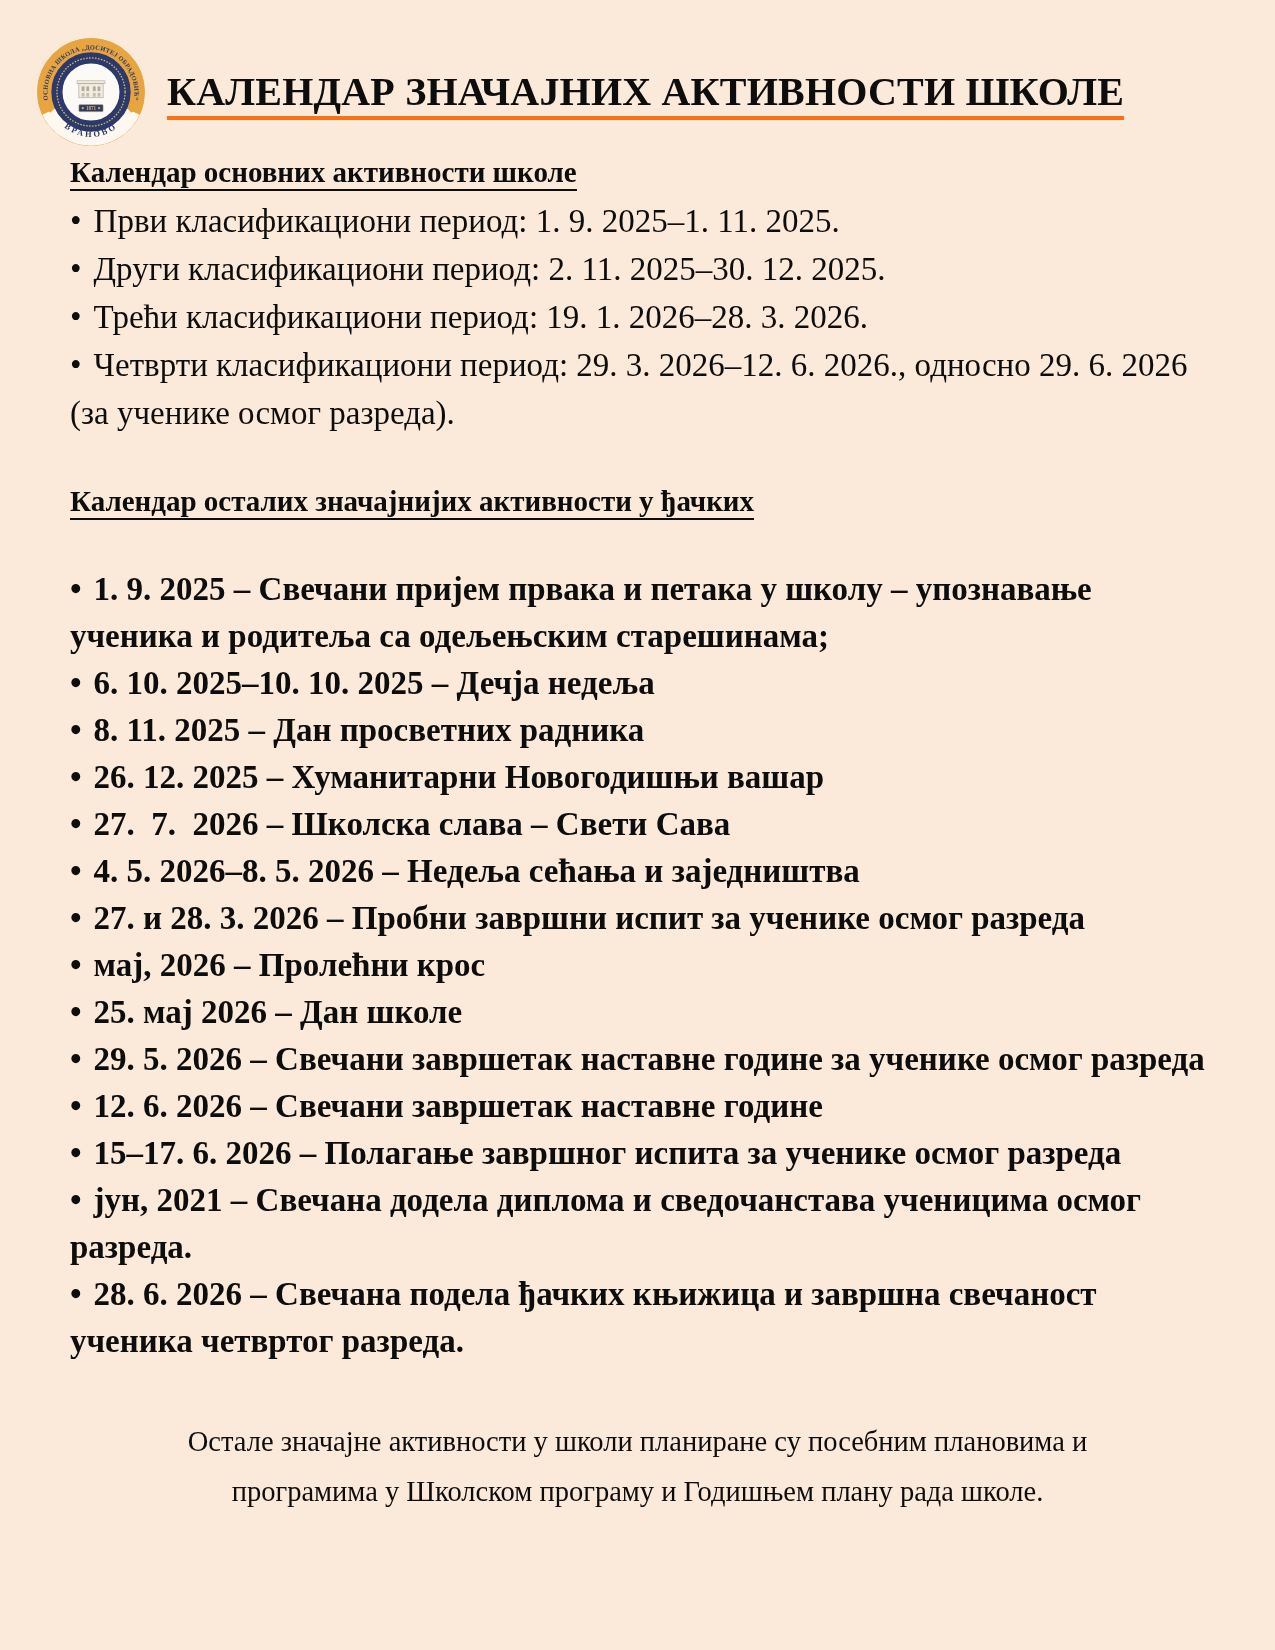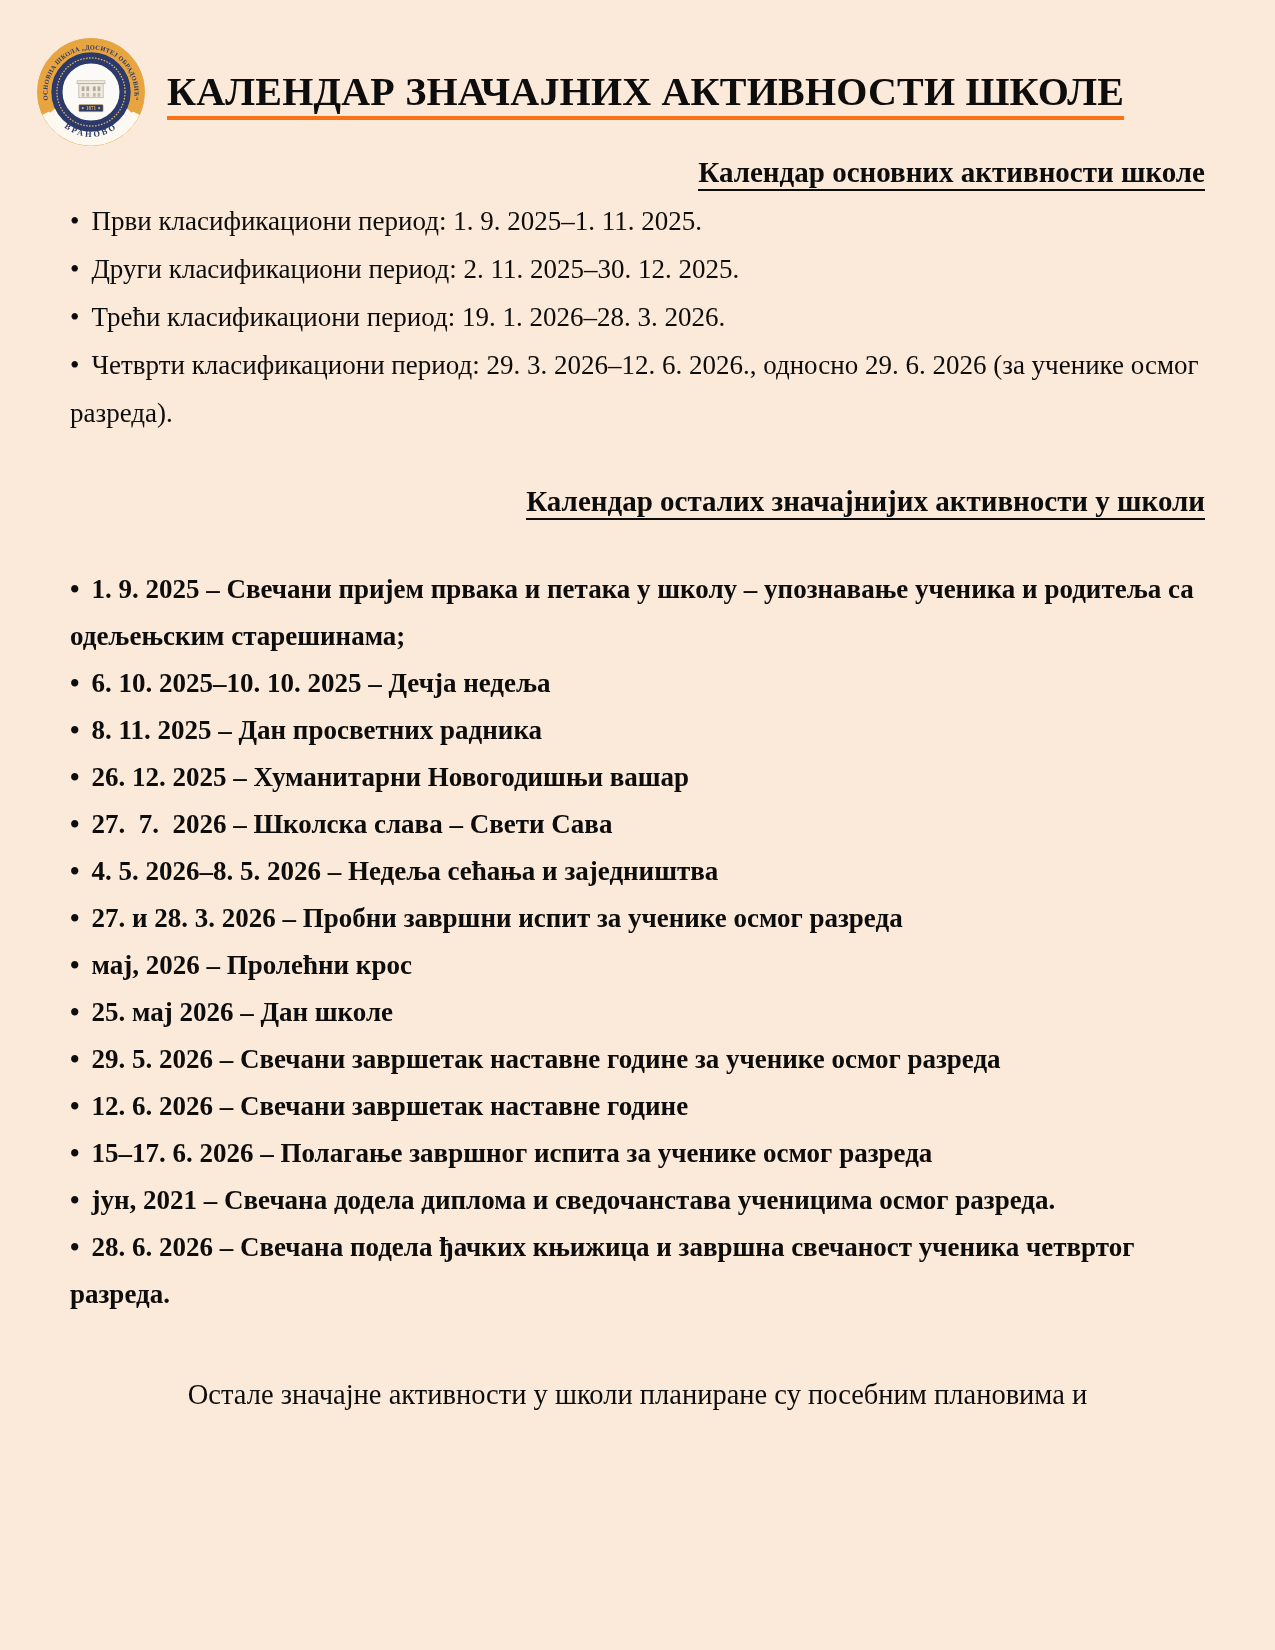--- a/index.html
+++ b/index.html
@@ -32,27 +32,27 @@
     padding-bottom:2px;
   }
   .underline{
     border-bottom:2.5px solid #0d0d0d;
     padding-bottom:1px;
   }
   .content{padding:0 70px;}
   .section-heading{
     font-size:29px;
     font-weight:bold;
-    text-align:right;
+    text-align:left;
     margin:8px 0 0 0;
   }
   .section-heading.second{margin-top:48px;}
   .bullet-list{
     margin-top:8px;
-    font-size:27px;
+    font-size:33px;
     line-height:48px;
   }
   .bullet-list.second{
     margin-top:48px;
     line-height:47px;
     font-weight:bold;
   }
   .bullet-item{white-space:pre-wrap;}
   .bullet-glyph{margin-right:12px;}
   .closing-note{
@@ -134,21 +134,21 @@
         <div class="bullet-item"><span class="bullet-glyph">•</span><span>Први класификациони период: 1. 9. 2025–1. 11. 2025.</span></div>
 
         <div class="bullet-item"><span class="bullet-glyph">•</span><span>Други класификациони период: 2. 11. 2025–30. 12. 2025.</span></div>
 
         <div class="bullet-item"><span class="bullet-glyph">•</span><span>Трећи класификациони период: 19. 1. 2026–28. 3. 2026.</span></div>
 
         <div class="bullet-item"><span class="bullet-glyph">•</span><span>Четврти класификациони период: 29. 3. 2026–12. 6. 2026., односно 29. 6. 2026 (за ученике осмог разреда).</span></div>
       </div>
 
     <h2 class="section-heading second">
-      <span class="underline">Календар осталих значајнијих активности у школи</span>
+      <span class="underline">Календар осталих значајнијих активности у ђачких</span>
     </h2>
 
     <div class="bullet-list second">
 
         <div class="bullet-item"><span class="bullet-glyph">•</span><span>1. 9. 2025 – Свечани пријем првака и петака у школу – упознавање ученика и родитеља са одељењским старешинама;</span></div>
 
         <div class="bullet-item"><span class="bullet-glyph">•</span><span>6. 10. 2025–10. 10. 2025 – Дечја недеља</span></div>
 
 
         <div class="bullet-item"><span class="bullet-glyph">•</span><span>8. 11. 2025 – Дан просветних радника</span></div>
@@ -172,16 +172,17 @@
 
         <div class="bullet-item"><span class="bullet-glyph">•</span><span>15–17. 6. 2026 – Полагање завршног испита за ученике осмог разреда</span></div>
 
         <div class="bullet-item"><span class="bullet-glyph">•</span><span>јун, 2021 – Свечана додела диплома и сведочанстава ученицима осмог разреда.</span></div>
 
         <div class="bullet-item"><span class="bullet-glyph">•</span><span>28. 6. 2026 – Свечана подела ђачких књижица и завршна свечаност ученика четвртог разреда.</span></div>
       </div>
 
     <p class="closing-note">
       <span>Остале значајне активности у школи планиране су посебним плановима и</span><br>
+      <span>програмима у Школском програму и Годишњем плану рада школе.</span>
     </p>
 
   </div>
 </div>
 
 </body></html>

